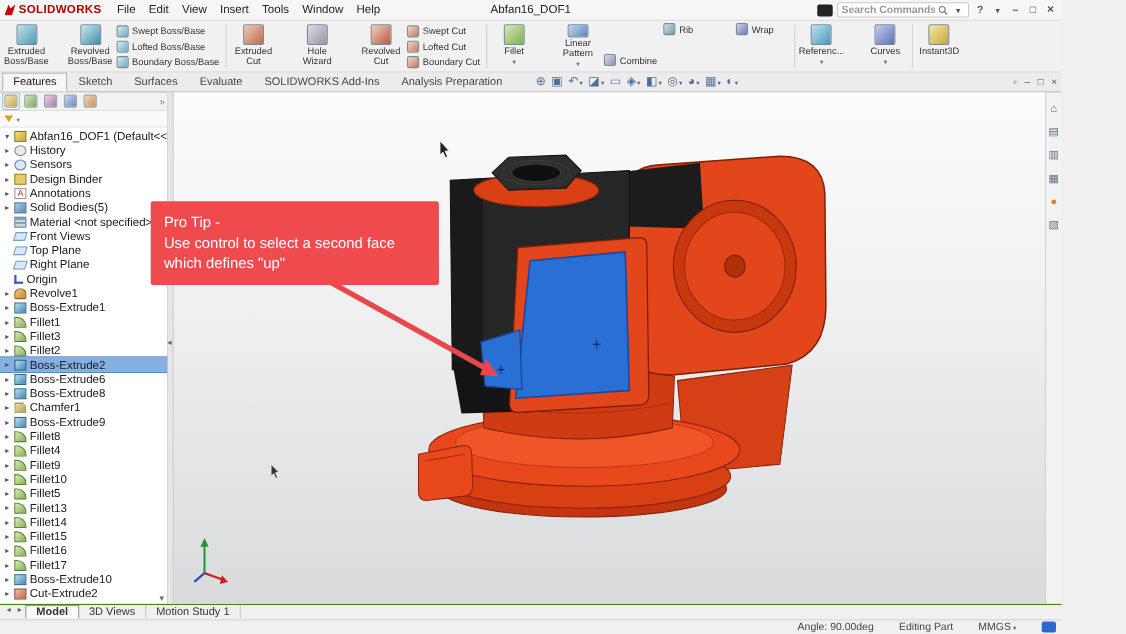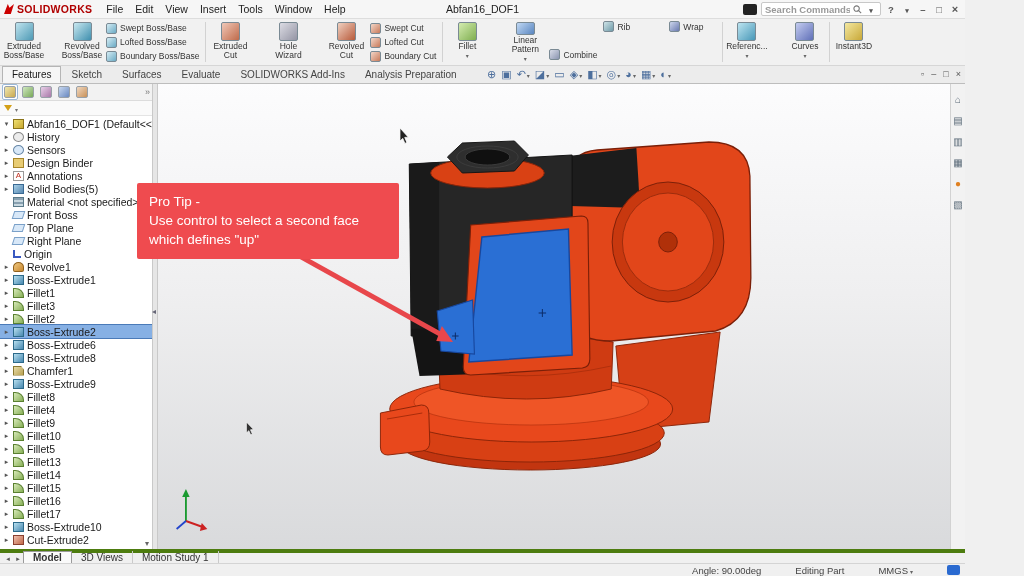--- a/index.html
+++ b/index.html
@@ -122,29 +122,29 @@
   .viewport { flex:1; position:relative; background:linear-gradient(180deg,#fcfcfd 0%,#efeff0 45%,#d9dadc 100%); overflow:hidden; }
   .model { position:absolute; inset:0; width:100%; height:100%; }
 
   
   .taskpane-strip { width:15px; background:#f2f2f2; border-left:1px solid #d2d2d2; display:flex; flex-direction:column; align-items:center; padding-top:10px; gap:10px; }
   .rsic { font-size:10px; color:#5a6a78; line-height:11px; }
   .rs-home::before{content:"⌂";} .rs-design-library::before{content:"▤";} .rs-file-explorer::before{content:"▥";}
   .rs-view-palette::before{content:"▦";} .rs-appearances::before{content:"●";color:#e08020;} .rs-custom-properties::before{content:"▧";}
 
   
-  .bottom-tabs { height:14px; background:#f0f0f0; border-top:4px solid #4d7c0f; display:flex; align-items:flex-end; padding-left:3px; }
+  .bottom-tabs { height:14px; background:#f0f0f0; border-top:1px solid #4d7c0f; display:flex; align-items:flex-start; padding-left:3px; }
   .nav { width:10px; font-size:7px; color:#555; display:flex; align-items:center; justify-content:center; }
   .nav-l::before{content:"◂";} .nav-r::before{content:"▸";}
   .btab { display:flex; align-items:center; padding:0 9px; font-size:10px; color:#333; border-right:1px solid #cacaca; }
   .btab.active { font-weight:bold; background:#fafafa; border:1px solid #9a9a9a; border-bottom:none; }
 
   
   .statusbar { height:13px; background:#f0f0f0; border-top:1px solid #d4d4d4; display:flex; align-items:center; padding:0 5px; font-size:9.5px; color:#444; }
-  .sb-right { margin-left:auto; display:flex; align-items:center; gap:34px; }
+  .sb-right { margin-left:auto; display:flex; align-items:center; gap:23px; }
   .sb-units { display:flex; align-items:center; gap:2px; }
   .sb-caret::before { content:"▾"; font-size:6px; color:#666; }
   .sb-logo { width:13px; height:10px; background:#2a6ad0; border-radius:2px; }
 
   
   .tooltip { position:absolute; left:137px; top:183px; width:262px; min-height:76px; background:#ef4b4f; color:#fff;
              padding:9px 12px; font-size:13.5px; line-height:19px; border-radius:2px; z-index:40; }
 </style>
 </head>
 <body>
@@ -497,21 +497,21 @@
 
             <div class="titem">
               <span class="arr"></span>
               <span class="ti ti-material"></span>
               <span class="tlabel">Material &lt;not specified&gt;</span>
             </div>
 
             <div class="titem">
               <span class="arr"></span>
               <span class="ti ti-plane"></span>
-              <span class="tlabel">Front Boss</span>
+              <span class="tlabel">Front Views</span>
             </div>
 
             <div class="titem">
               <span class="arr"></span>
               <span class="ti ti-plane"></span>
               <span class="tlabel">Top Plane</span>
             </div>
 
             <div class="titem">
               <span class="arr"></span>

